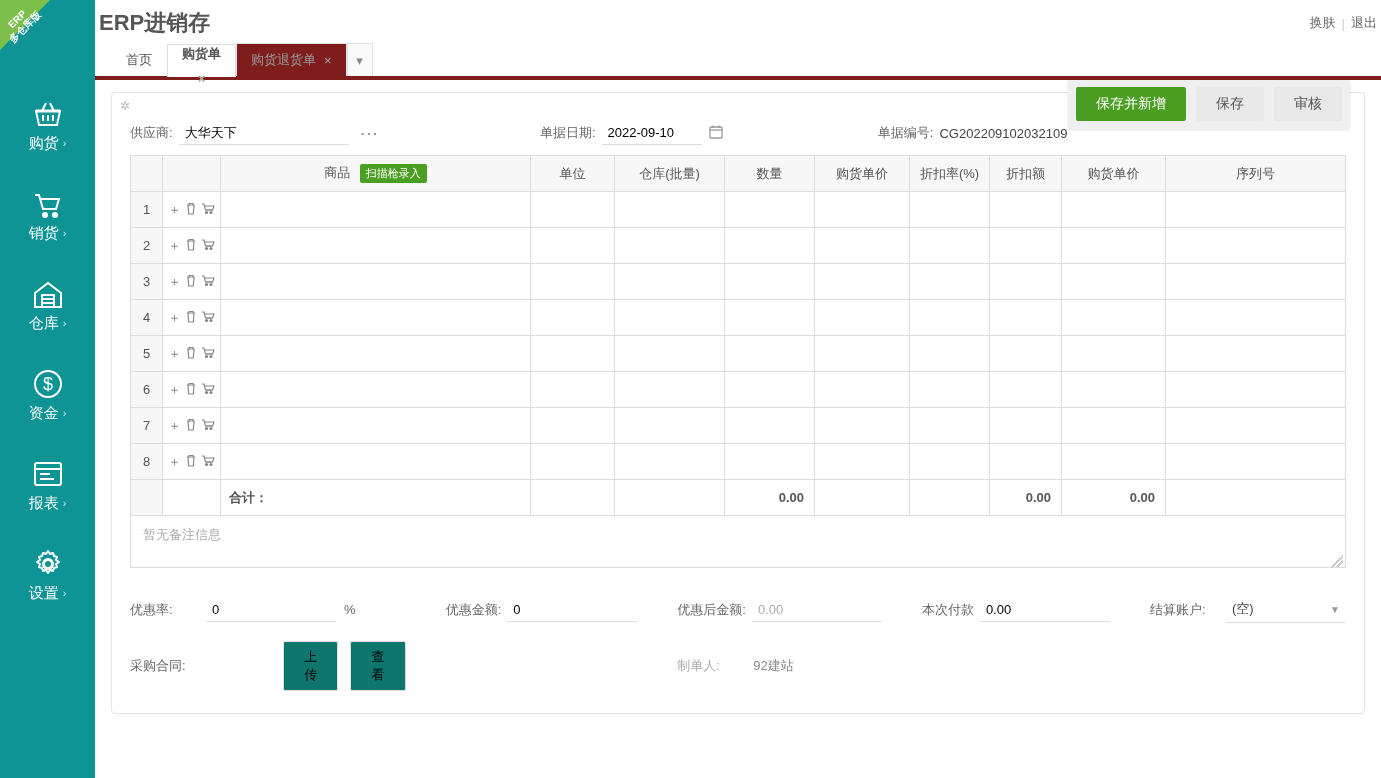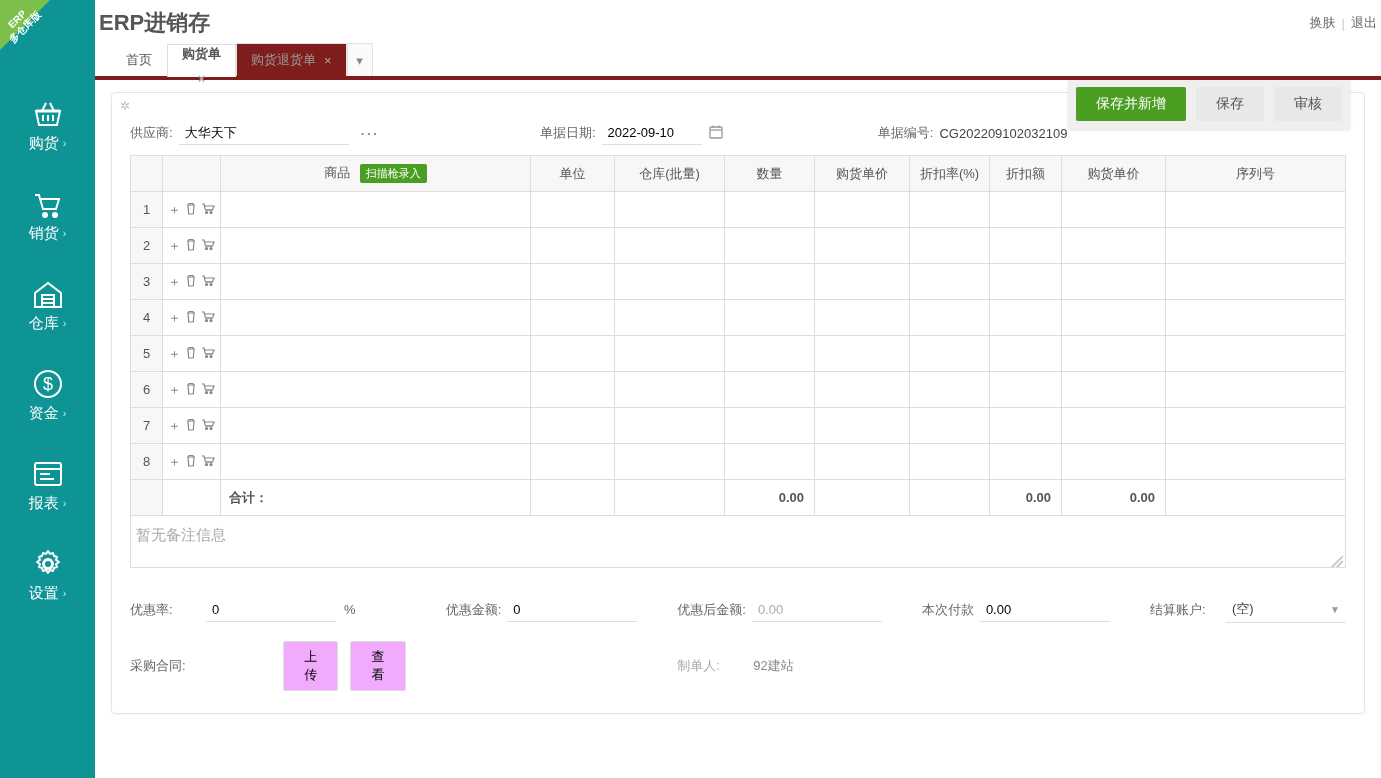--- a/index.html
+++ b/index.html
@@ -56,29 +56,29 @@
 .grid th { background: #f7f7f7; font-weight: normal; }
 .grid td.rownum { background: #f7f7f7; width: 32px; }
 .grid td.rowact { width: 58px; }
 .row-icons { display: flex; gap: 2px; justify-content: center; align-items: center; color: #888; }
 .row-icons span { cursor: pointer; padding: 0 1px; font-size: 13px; }
 .scan-badge { background: #4a9e21; color: #fff; font-size: 11px; padding: 2px 6px; border-radius: 2px; margin-left: 6px; display: inline-block; }
 .grid .num { text-align: right; padding-right: 10px; }
 .grid .bold { font-weight: bold; }
 
 
-.notes { border: 1px solid #ddd; border-top: none; min-height: 52px; padding: 10px 5px; color: #aaa; font-size: 15px; position: relative; }
+.notes { border: 1px solid #ddd; border-top: none; min-height: 52px; padding: 10px 12px; color: #aaa; font-size: 13px; position: relative; }
 .resize-handle { position: absolute; right: 2px; bottom: 0; width: 12px; height: 12px; background: linear-gradient(135deg, transparent 50%, #ccc 50%, #ccc 60%, transparent 60%, transparent 70%, #ccc 70%, #ccc 80%, transparent 80%); cursor: nwse-resize; }
 
 
 .form-grid { display: grid; grid-template-columns: repeat(6, 1fr); gap: 18px 40px; margin-top: 28px; }
 .form-grid .fld input[type=text] { width: 130px; }
 .unit { color: #666; margin-left: 2px; }
 .readonly { color: #aaa; }
-.btn-small { background: #f0abfc; border: 1px solid #ddd; padding: 6px 16px; font-size: 13px; cursor: pointer; border-radius: 2px; }
+.btn-small { background: #0f766e; border: 1px solid #ddd; padding: 6px 16px; font-size: 13px; cursor: pointer; border-radius: 2px; }
 .fld-group { display: flex; gap: 12px; align-items: center; }
 .select-fake { border: none; border-bottom: 1px solid #ddd; padding: 4px 6px; display: flex; align-items: center; justify-content: space-between; width: 120px; cursor: pointer; }
 .select-fake .caret { font-size: 10px; color: #999; }
 </style>
 </head>
 <body>
 
 <div class="sidebar">
   <div class="corner-banner"></div>
   <div class="corner-text">

